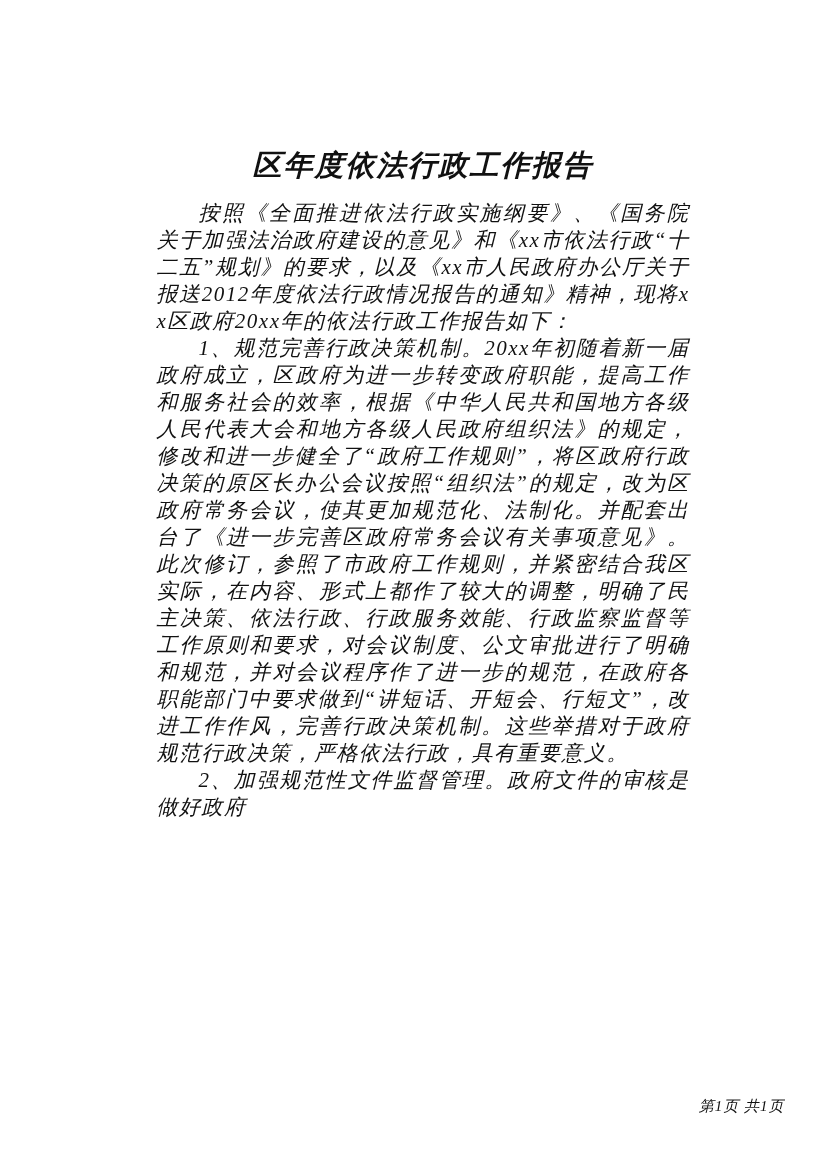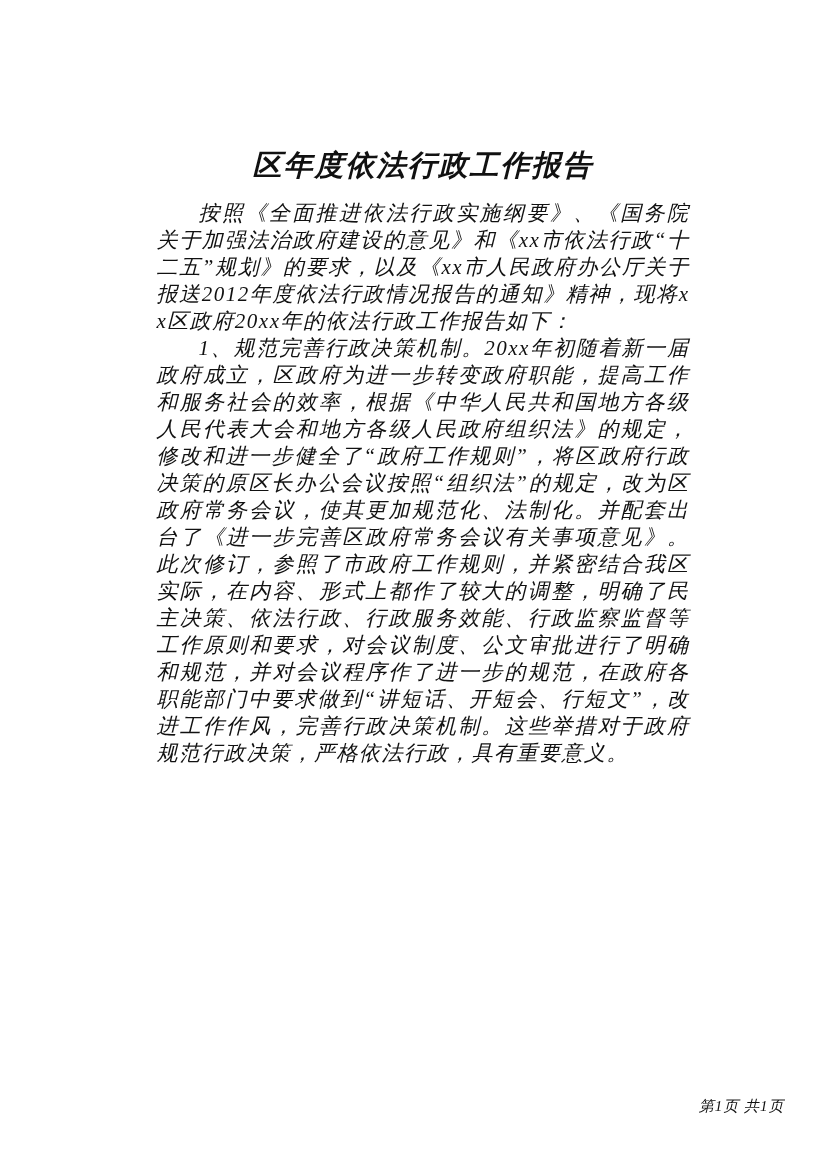--- a/index.html
+++ b/index.html
@@ -53,17 +53,18 @@
   }
 </style>
 </head>
 <body>
 
 <div class="page">
   <div class="doc-body">
     <h1 class="doc-title">区年度依法行政工作报告</h1>
     <p class="doc-para">按照《全面推进依法行政实施纲要》、《国务院关于加强法治政府建设的意见》和《xx市依法行政“十二五”规划》的要求，以及《xx市人民政府办公厅关于报送2012年度依法行政情况报告的通知》精神，现将xx区政府20xx年的依法行政工作报告如下：</p>
     <p class="doc-para">1、规范完善行政决策机制。20xx年初随着新一届政府成立，区政府为进一步转变政府职能，提高工作和服务社会的效率，根据《中华人民共和国地方各级人民代表大会和地方各级人民政府组织法》的规定，修改和进一步健全了“政府工作规则”，将区政府行政决策的原区长办公会议按照“组织法”的规定，改为区政府常务会议，使其更加规范化、法制化。并配套出台了《进一步完善区政府常务会议有关事项意见》。此次修订，参照了市政府工作规则，并紧密结合我区实际，在内容、形式上都作了较大的调整，明确了民主决策、依法行政、行政服务效能、行政监察监督等工作原则和要求，对会议制度、公文审批进行了明确和规范，并对会议程序作了进一步的规范，在政府各职能部门中要求做到“讲短话、开短会、行短文”，改进工作作风，完善行政决策机制。这些举措对于政府规范行政决策，严格依法行政，具有重要意义。</p>
+    <p class="doc-para">2、加强规范性文件监督管理。政府文件的审核是做好政府</p>
   </div>
   <div class="doc-footer">
     <span>第1页 共1页</span>
   </div>
 </div>
 
 </body></html>

